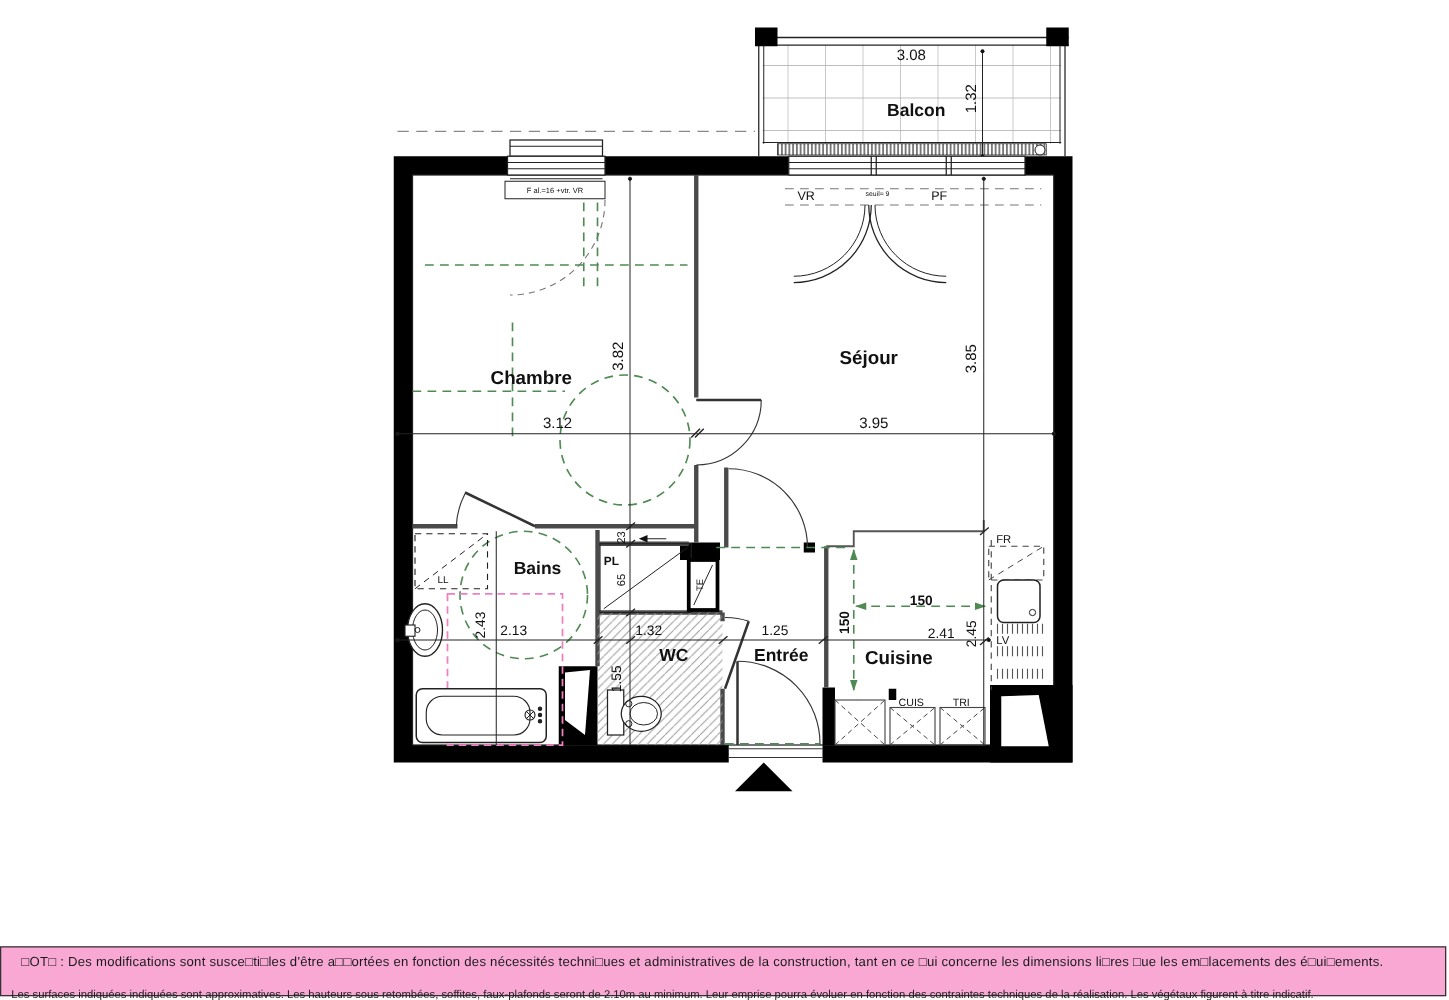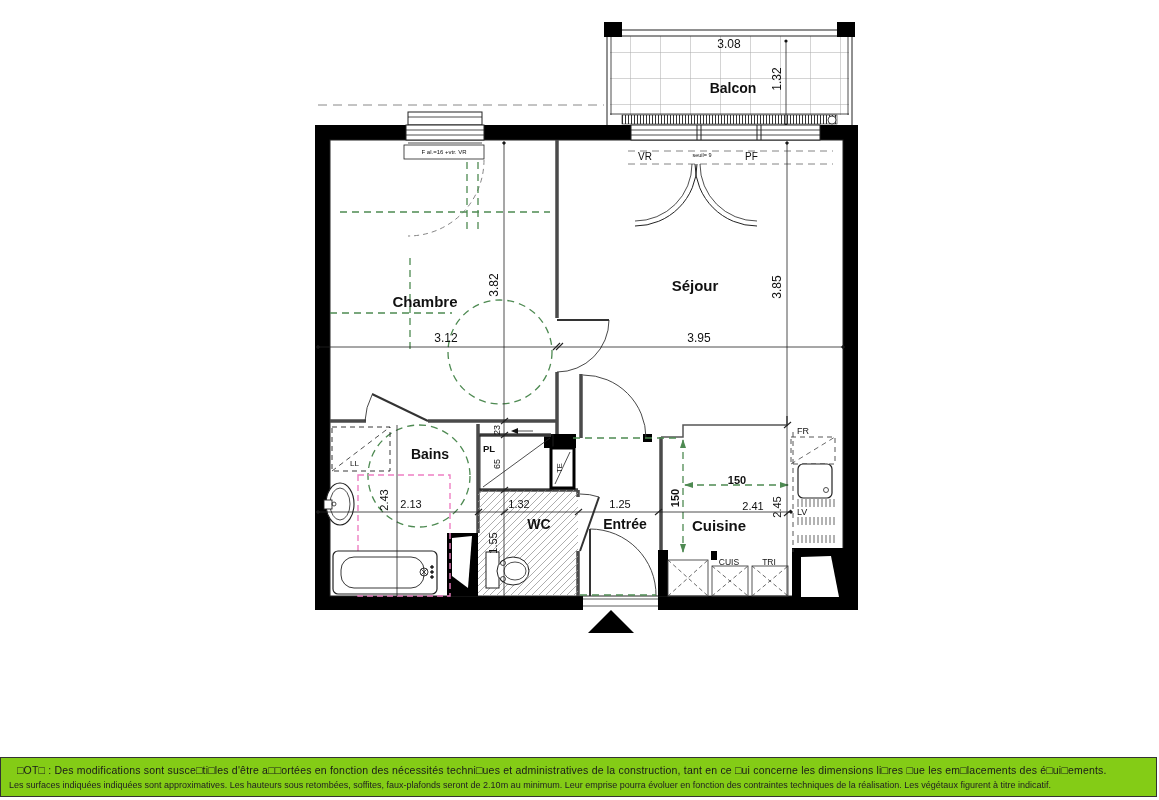--- a/index.html
+++ b/index.html
@@ -1,23 +1,23 @@
 <!DOCTYPE html>
 <html><head>
 <meta charset="utf-8">
 <style>
   html,body{margin:0;padding:0;background:#fff;}
   .stage{position:relative;width:1159px;height:800px;background:#fff;overflow:hidden;
          font-family:"Liberation Sans",sans-serif;}
   svg text{fill:#111;font-family:"Liberation Sans",sans-serif;}
   .notes{position:absolute;left:0;top:757px;width:1157px;height:40px;border:1px solid #333;
-         background:#84cc16;box-sizing:border-box;}
+         background:#f9a8d4;box-sizing:border-box;}
   .notes .l1{position:absolute;left:16px;top:6px;font-size:10.5px;color:#1a1a1a;
              white-space:nowrap;letter-spacing:0.2px;}
-  .notes .l2{position:absolute;left:8px;top:22px;font-size:9px;color:#222;white-space:nowrap;text-align:right;}
+  .notes .l2{position:absolute;left:8px;top:32px;font-size:9px;color:#222;white-space:nowrap;text-align:right;}
 </style>
 </head>
 <body>
 
 <div class="stage">
 <svg width="1159" height="800" viewBox="0 0 1159 800">
   <defs>
     <pattern id="tileGrid" width="30" height="26" patternUnits="userSpaceOnUse">
       <path d="M30 0H0V26" fill="none" stroke="#aaa" stroke-width="1"></path>
     </pattern>

